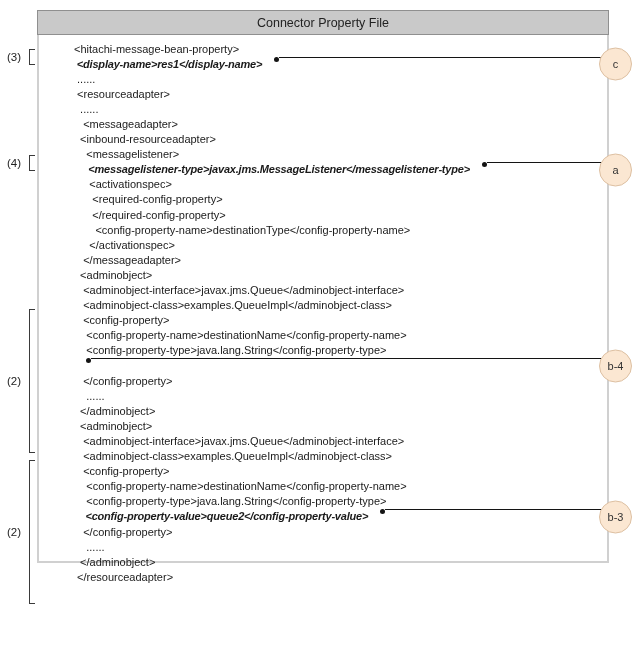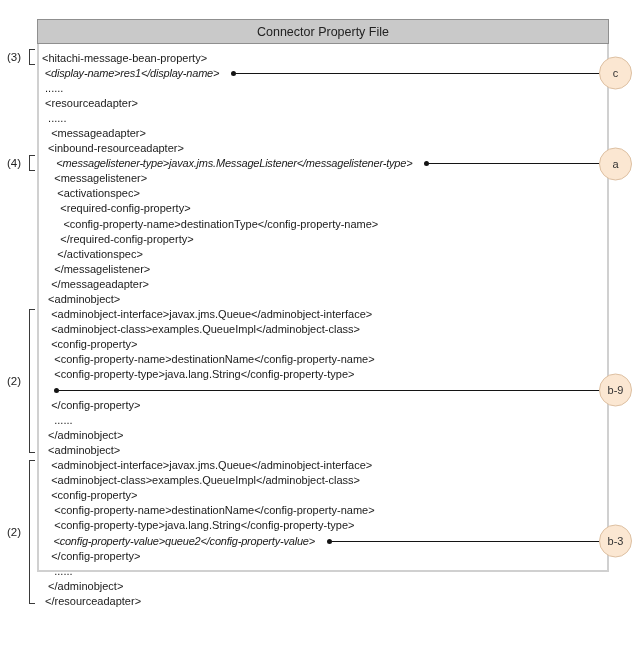--- a/index.html
+++ b/index.html
@@ -2,32 +2,32 @@
 <html style="--header-bg: #c9c9c9; --header-border: #8f8f8f; --box-border: #d0d0d0; --callout-fill: #fbe7d2; --callout-border: #ddc0a2; --connector: #141414; --text: #1a1a1a;"><head>
 <meta charset="utf-8">
 <style>
   :root{
     --header-bg:#c9c9c9; --header-border:#8f8f8f; --box-border:#d0d0d0;
     --callout-fill:#fbe7d2; --callout-border:#ddc0a2; --connector:#141414; --text:#1a1a1a;
   }
   *{margin:0;padding:0;box-sizing:border-box;}
   html,body{width:635px;height:649px;background:#fff;font-family:"Liberation Sans",sans-serif;}
   #canvas{position:relative;width:635px;height:649px;background:#fff;overflow:hidden;}
-  #diagram-box{position:absolute;left:37px;top:19px;width:572px;height:553px;
+  #diagram-box{position:absolute;left:37px;top:10px;width:572px;height:553px;
     border:2px solid var(--box-border);background:#fff;}
   #box-header{position:absolute;top:-2px;left:-2px;width:572px;height:25px;
     background:var(--header-bg);border:1px solid var(--header-border);
     display:flex;align-items:center;justify-content:center;
     font-size:12.5px;color:#222;}
   #code-area{position:absolute;top:23px;left:0;right:0;bottom:0;
     padding:6.5px 6px 0 3px;overflow:visible;}
   .code-line{position:relative;height:15.1px;line-height:15.1px;display:flex;
-    align-items:center;font-size:11px;color:var(--text);white-space:pre;}
+    align-items:flex-start;font-size:11px;color:var(--text);white-space:pre;margin-left:32px;}
   .code-text{white-space:pre;flex:none;}
-  .code-line.hl .code-text{font-weight:normal;font-style:italic;letter-spacing:-0.2px;}
+  .code-line.hl .code-text{font-weight:bold;font-style:italic;letter-spacing:-0.2px;}
   .dot{flex:none;width:5px;height:5px;border-radius:50%;background:var(--connector);margin-left:12px;}
   .connector{flex:1;height:0;border-top:1.5px solid var(--connector);margin-right:-6px;}
   .callout{position:absolute;right:-31px;top:50%;transform:translateY(-50%);
     width:33px;height:33px;border-radius:50%;background:var(--callout-fill);
     border:1px solid var(--callout-border);display:flex;align-items:center;justify-content:center;
     font-size:11px;color:#333;z-index:2;}
   #left-annotations{position:absolute;left:0;top:0;width:37px;height:649px;}
   .bracket{position:absolute;left:29px;width:6px;
     border-left:1px solid #3a3a3a;border-top:1px solid #3a3a3a;border-bottom:1px solid #3a3a3a;}
   .side-label{position:absolute;left:1px;width:26px;height:16px;line-height:16px;
@@ -52,36 +52,35 @@
       <span>Connector Property File</span>
     </div>
     <div id="code-area">
         <div class="code-line"><span class="code-text">&lt;hitachi-message-bean-property&gt;</span></div>
         <div class="code-line hl"><span class="code-text"> &lt;display-name&gt;res1&lt;/display-name&gt;</span><span class="dot"></span><span class="connector"></span><span class="callout">c</span></div>
         <div class="code-line"><span class="code-text"> ......</span></div>
         <div class="code-line"><span class="code-text"> &lt;resourceadapter&gt;</span></div>
         <div class="code-line"><span class="code-text">  ......</span></div>
         <div class="code-line"><span class="code-text">   &lt;messageadapter&gt;</span></div>
         <div class="code-line"><span class="code-text">  &lt;inbound-resourceadapter&gt;</span></div>
+        <div class="code-line"><span class="code-text">    &lt;messagelistener&gt;</span></div>
         <div class="code-line hl"><span class="code-text">     &lt;messagelistener-type&gt;javax.jms.MessageListener&lt;/messagelistener-type&gt;</span><span class="dot"></span><span class="connector"></span><span class="callout">a</span></div>
-        <div class="code-line"><span class="code-text">    &lt;messagelistener&gt;</span></div>
         <div class="code-line"><span class="code-text">     &lt;activationspec&gt;</span></div>
         <div class="code-line"><span class="code-text">      &lt;required-config-property&gt;</span></div>
+        <div class="code-line"><span class="code-text">      &lt;/required-config-property&gt;</span></div>
         <div class="code-line"><span class="code-text">       &lt;config-property-name&gt;destinationType&lt;/config-property-name&gt;</span></div>
-        <div class="code-line"><span class="code-text">      &lt;/required-config-property&gt;</span></div>
         <div class="code-line"><span class="code-text">     &lt;/activationspec&gt;</span></div>
-        <div class="code-line"><span class="code-text">    &lt;/messagelistener&gt;</span></div>
         <div class="code-line"><span class="code-text">   &lt;/messageadapter&gt;</span></div>
         <div class="code-line"><span class="code-text">  &lt;adminobject&gt;</span></div>
         <div class="code-line"><span class="code-text">   &lt;adminobject-interface&gt;javax.jms.Queue&lt;/adminobject-interface&gt;</span></div>
         <div class="code-line"><span class="code-text">   &lt;adminobject-class&gt;examples.QueueImpl&lt;/adminobject-class&gt;</span></div>
         <div class="code-line"><span class="code-text">   &lt;config-property&gt;</span></div>
         <div class="code-line"><span class="code-text">    &lt;config-property-name&gt;destinationName&lt;/config-property-name&gt;</span></div>
         <div class="code-line"><span class="code-text">    &lt;config-property-type&gt;java.lang.String&lt;/config-property-type&gt;</span></div>
-        <div class="code-line hl"><span class="dot"></span><span class="connector"></span><span class="callout">b-9</span></div>
+        <div class="code-line hl"><span class="dot"></span><span class="connector"></span><span class="callout">b-4</span></div>
         <div class="code-line"><span class="code-text">   &lt;/config-property&gt;</span></div>
         <div class="code-line"><span class="code-text">    ......</span></div>
         <div class="code-line"><span class="code-text">  &lt;/adminobject&gt;</span></div>
         <div class="code-line"><span class="code-text">  &lt;adminobject&gt;</span></div>
         <div class="code-line"><span class="code-text">   &lt;adminobject-interface&gt;javax.jms.Queue&lt;/adminobject-interface&gt;</span></div>
         <div class="code-line"><span class="code-text">   &lt;adminobject-class&gt;examples.QueueImpl&lt;/adminobject-class&gt;</span></div>
         <div class="code-line"><span class="code-text">   &lt;config-property&gt;</span></div>
         <div class="code-line"><span class="code-text">    &lt;config-property-name&gt;destinationName&lt;/config-property-name&gt;</span></div>
         <div class="code-line"><span class="code-text">    &lt;config-property-type&gt;java.lang.String&lt;/config-property-type&gt;</span></div>
         <div class="code-line hl"><span class="code-text">    &lt;config-property-value&gt;queue2&lt;/config-property-value&gt;</span><span class="dot"></span><span class="connector"></span><span class="callout">b-3</span></div>

